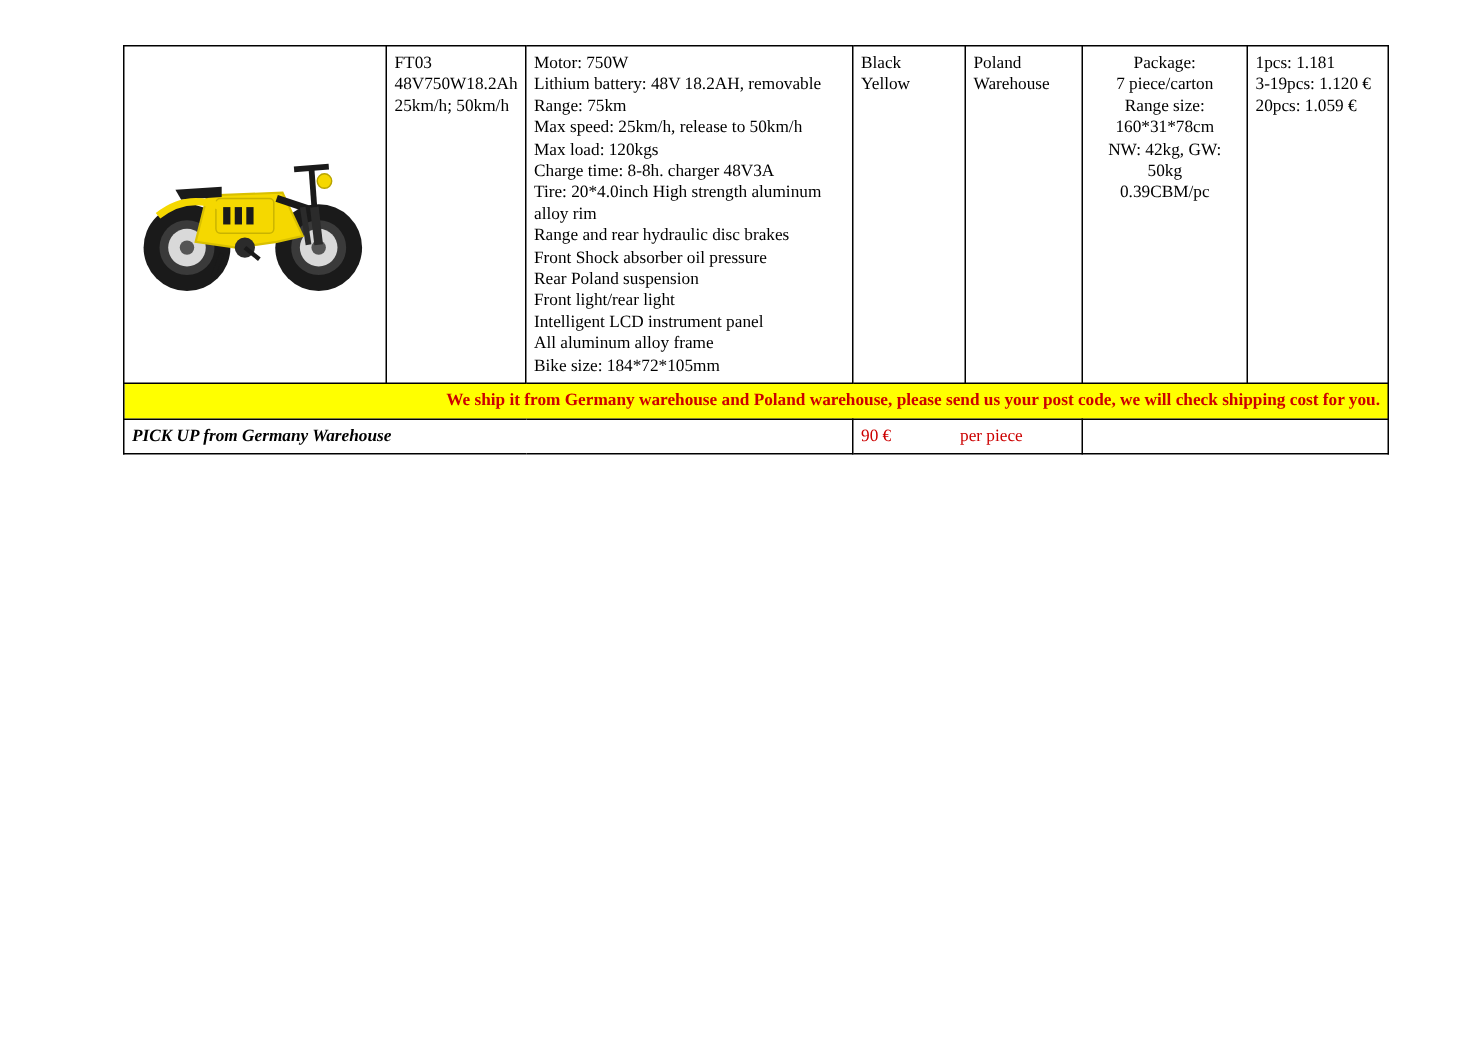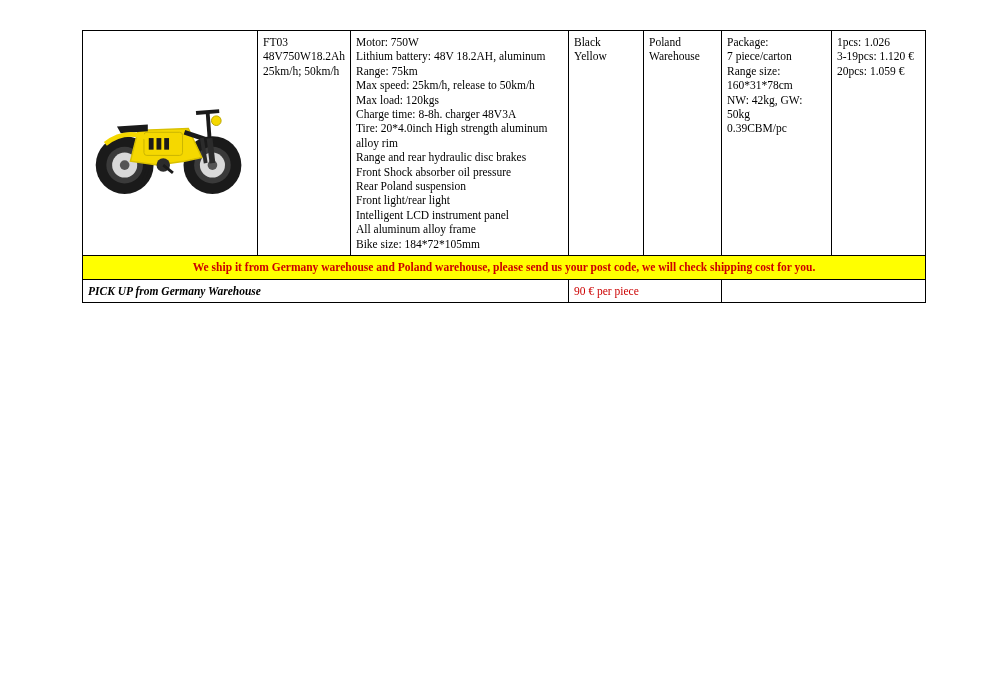--- a/index.html
+++ b/index.html
@@ -54,26 +54,26 @@
     width: 100%;
     height: 210px;
     display: flex;
     align-items: center;
     justify-content: center;
   }
 
   .specs-line { display: block; }
 
   .cell-mid { vertical-align: middle; }
-  .cell-pack { vertical-align: middle; }
+  .cell-pack { vertical-align: middle; text-align: center; }
   .cell-price { vertical-align: middle; }
 
   .notice-row td {
     background: #ffff00;
-    text-align: center;
+    text-align: right;
     font-weight: bold;
     color: #cc0000;
     font-size: 12px;
     padding: 4px 5px;
     line-height: 16px;
   }
 
   .pickup-label {
     font-weight: bold;
     font-size: 12px;
@@ -82,20 +82,21 @@
     font-style: italic;
   }
   .pickup-price {
     font-size: 12px;
     color: #cc0000;
     padding: 4px 5px;
     line-height: 16px;
   }
   .pickup-price .unit {
     color: #cc0000;
+    margin-left: 43px;
   }
   .pickup-empty { }
 
   svg.bike { display: block; }
 </style>
 </head>
 <body>
 
 <div class="sheet">
   <table class="product-table">
@@ -154,21 +155,21 @@
         </td>
 
         <td class="cell-mid">
           <span class="specs-line">FT03</span>
           <span class="specs-line">48V750W18.2Ah</span>
           <span class="specs-line">25km/h; 50km/h</span>
         </td>
 
         <td>
           <span class="specs-line">Motor: 750W</span>
-          <span class="specs-line">Lithium battery: 48V 18.2AH, aluminum</span>
+          <span class="specs-line">Lithium battery: 48V 18.2AH, removable</span>
           <span class="specs-line">Range: 75km</span>
           <span class="specs-line">Max speed:  25km/h, release to 50km/h</span>
           <span class="specs-line">Max load: 120kgs</span>
           <span class="specs-line">Charge time: 8-8h. charger 48V3A</span>
           <span class="specs-line">Tire: 20*4.0inch High strength aluminum alloy rim</span>
           <span class="specs-line">Range and rear hydraulic disc brakes</span>
           <span class="specs-line">Front Shock absorber oil pressure</span>
           <span class="specs-line">Rear Poland suspension</span>
           <span class="specs-line">Front light/rear light</span>
           <span class="specs-line">Intelligent LCD instrument panel</span>
@@ -189,21 +190,21 @@
         <td class="cell-pack">
           <span class="specs-line">Package:</span>
           <span class="specs-line">7 piece/carton</span>
           <span class="specs-line">Range size:</span>
           <span class="specs-line">160*31*78cm</span>
           <span class="specs-line">NW: 42kg, GW: 50kg</span>
           <span class="specs-line">0.39CBM/pc</span>
         </td>
 
         <td class="cell-price">
-          <span class="specs-line">1pcs: 1.026</span>
+          <span class="specs-line">1pcs: 1.181</span>
           <span class="specs-line">3-19pcs: 1.120 €</span>
           <span class="specs-line">20pcs: 1.059 €</span>
         </td>
       </tr>
 
       <tr class="notice-row">
         <td colspan="7">We ship it from Germany warehouse and Poland warehouse, please send us your post code, we will check shipping cost for you.</td>
       </tr>
 
       <tr>

